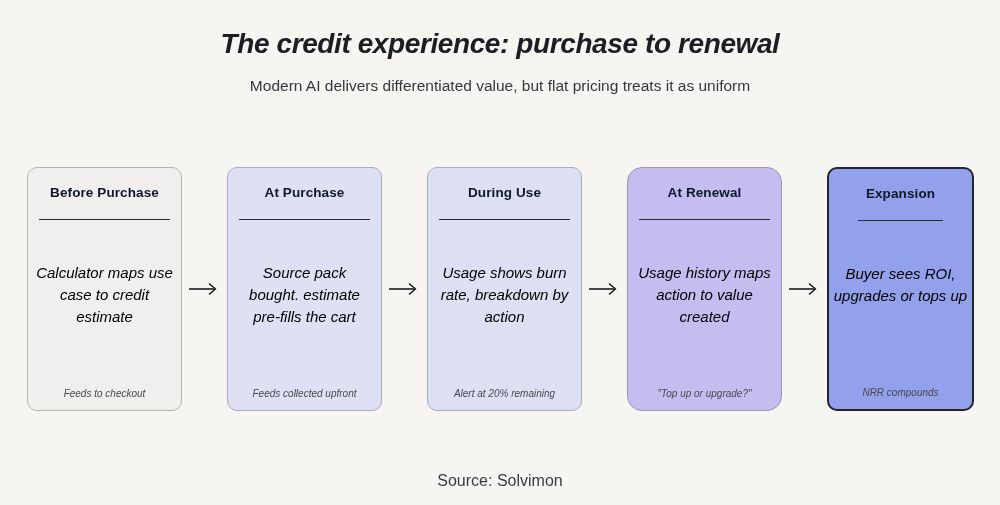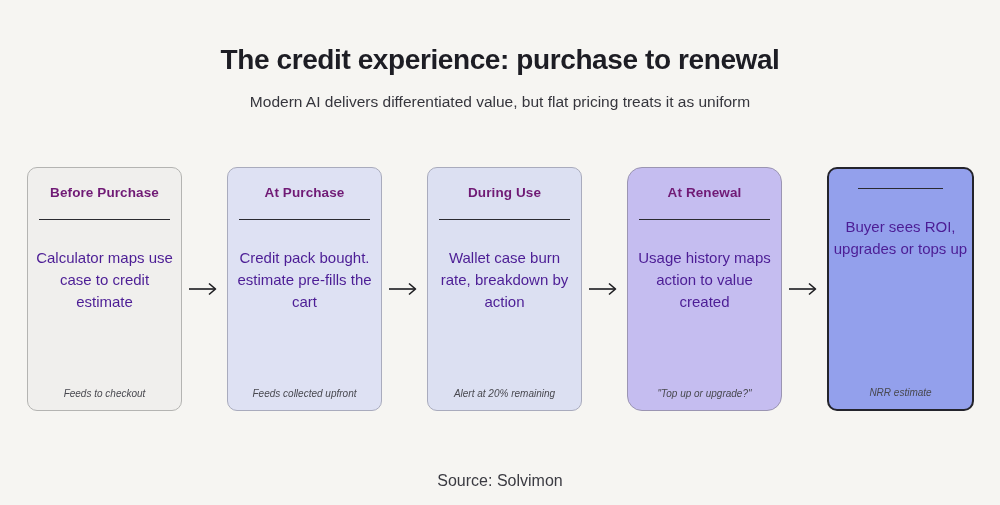--- a/index.html
+++ b/index.html
@@ -4,26 +4,27 @@
 <style>
   html,body{margin:0;padding:0;}
   .canvas{
     position:relative;
     width:1000px;height:505px;
     background:#f6f5f2;
     font-family:"Liberation Sans", sans-serif;
     overflow:hidden;
   }
   .page-title{
-    padding-top:44px;
+    padding-top:28px;
     text-align:center;
     font-size:28px;
     font-weight:700;
     letter-spacing:-0.4px;
     color:#1d1d24;
+    font-style:italic;
   }
   .page-subtitle{
     margin-top:17px;
     text-align:center;
     font-size:15.5px;
     color:#36363d;
   }
   .flow-row{
     position:absolute;
     top:167px;left:27px;
@@ -40,39 +41,40 @@
     flex:none;
   }
   .stage-card.emphasis{
     width:147px;
     border-width:2px;
   }
   .stage-title{
     margin-top:17px;
     font-size:13.5px;
     font-weight:700;
-    color:#701a75;
+    color:#0f172a;
     letter-spacing:0.1px;
   }
   .stage-divider{
     width:131px;
     height:0;
     border:0;
     border-top:1.7px solid #2a2a30;
     margin:19px auto 0;
   }
   .stage-card.emphasis .stage-divider{
     width:85px;
   }
   .stage-body{
     width:137px;
-    margin:27px auto 0;
+    margin:42px auto 0;
     font-size:15px;
     line-height:22px;
-    color:#4c1d95;
+    color:#000000;
+    font-style:italic;
   }
   .stage-footnote{
     position:absolute;
     left:0;right:0;bottom:11px;
     font-style:italic;
     font-size:10px;
     color:#48484f;
   }
   .arrow-cell{
     width:45px;
@@ -110,35 +112,35 @@
     <div class="arrow-cell">
       <svg width="34" height="14" viewBox="0 0 34 14">
         <line x1="1" y1="7" x2="27" y2="7" stroke="#1b1b1f" stroke-width="1.6"></line>
         <path d="M21 1.5 L27.5 7 L21 12.5" fill="none" stroke="#1b1b1f" stroke-width="1.6" stroke-linejoin="round"></path>
       </svg>
     </div>
 
     <div class="stage-card" style="background: rgb(222, 225, 243); border-color: rgb(169, 171, 189);">
       <div class="stage-title">At Purchase</div>
       <hr class="stage-divider">
-      <div class="stage-body">Credit pack bought. estimate pre-fills the cart</div>
+      <div class="stage-body">Source pack bought. estimate pre-fills the cart</div>
       <div class="stage-footnote">Feeds collected upfront</div>
     </div>
 
     <div class="arrow-cell">
       <svg width="34" height="14" viewBox="0 0 34 14">
         <line x1="1" y1="7" x2="27" y2="7" stroke="#1b1b1f" stroke-width="1.6"></line>
         <path d="M21 1.5 L27.5 7 L21 12.5" fill="none" stroke="#1b1b1f" stroke-width="1.6" stroke-linejoin="round"></path>
       </svg>
     </div>
 
     <div class="stage-card" style="background: rgb(220, 224, 242); border-color: rgb(169, 171, 189);">
       <div class="stage-title">During Use</div>
       <hr class="stage-divider">
-      <div class="stage-body">Wallet case burn rate, breakdown by action</div>
+      <div class="stage-body">Usage shows burn rate, breakdown by action</div>
       <div class="stage-footnote">Alert at 20% remaining</div>
     </div>
 
     <div class="arrow-cell">
       <svg width="34" height="14" viewBox="0 0 34 14">
         <line x1="1" y1="7" x2="27" y2="7" stroke="#1b1b1f" stroke-width="1.6"></line>
         <path d="M21 1.5 L27.5 7 L21 12.5" fill="none" stroke="#1b1b1f" stroke-width="1.6" stroke-linejoin="round"></path>
       </svg>
     </div>
 
@@ -150,22 +152,23 @@
     </div>
 
     <div class="arrow-cell">
       <svg width="34" height="14" viewBox="0 0 34 14">
         <line x1="1" y1="7" x2="27" y2="7" stroke="#1b1b1f" stroke-width="1.6"></line>
         <path d="M21 1.5 L27.5 7 L21 12.5" fill="none" stroke="#1b1b1f" stroke-width="1.6" stroke-linejoin="round"></path>
       </svg>
     </div>
 
     <div class="stage-card emphasis" style="background: rgb(147, 160, 236); border-color: rgb(36, 36, 44); border-width: 2px;">
+      <div class="stage-title">Expansion</div>
       <hr class="stage-divider">
       <div class="stage-body">Buyer sees ROI, upgrades or tops up</div>
-      <div class="stage-footnote">NRR estimate</div>
+      <div class="stage-footnote">NRR compounds</div>
     </div>
 
   </div>
 
   <div class="page-source">Source: Solvimon</div>
 
 </div>
 
 </body></html>

